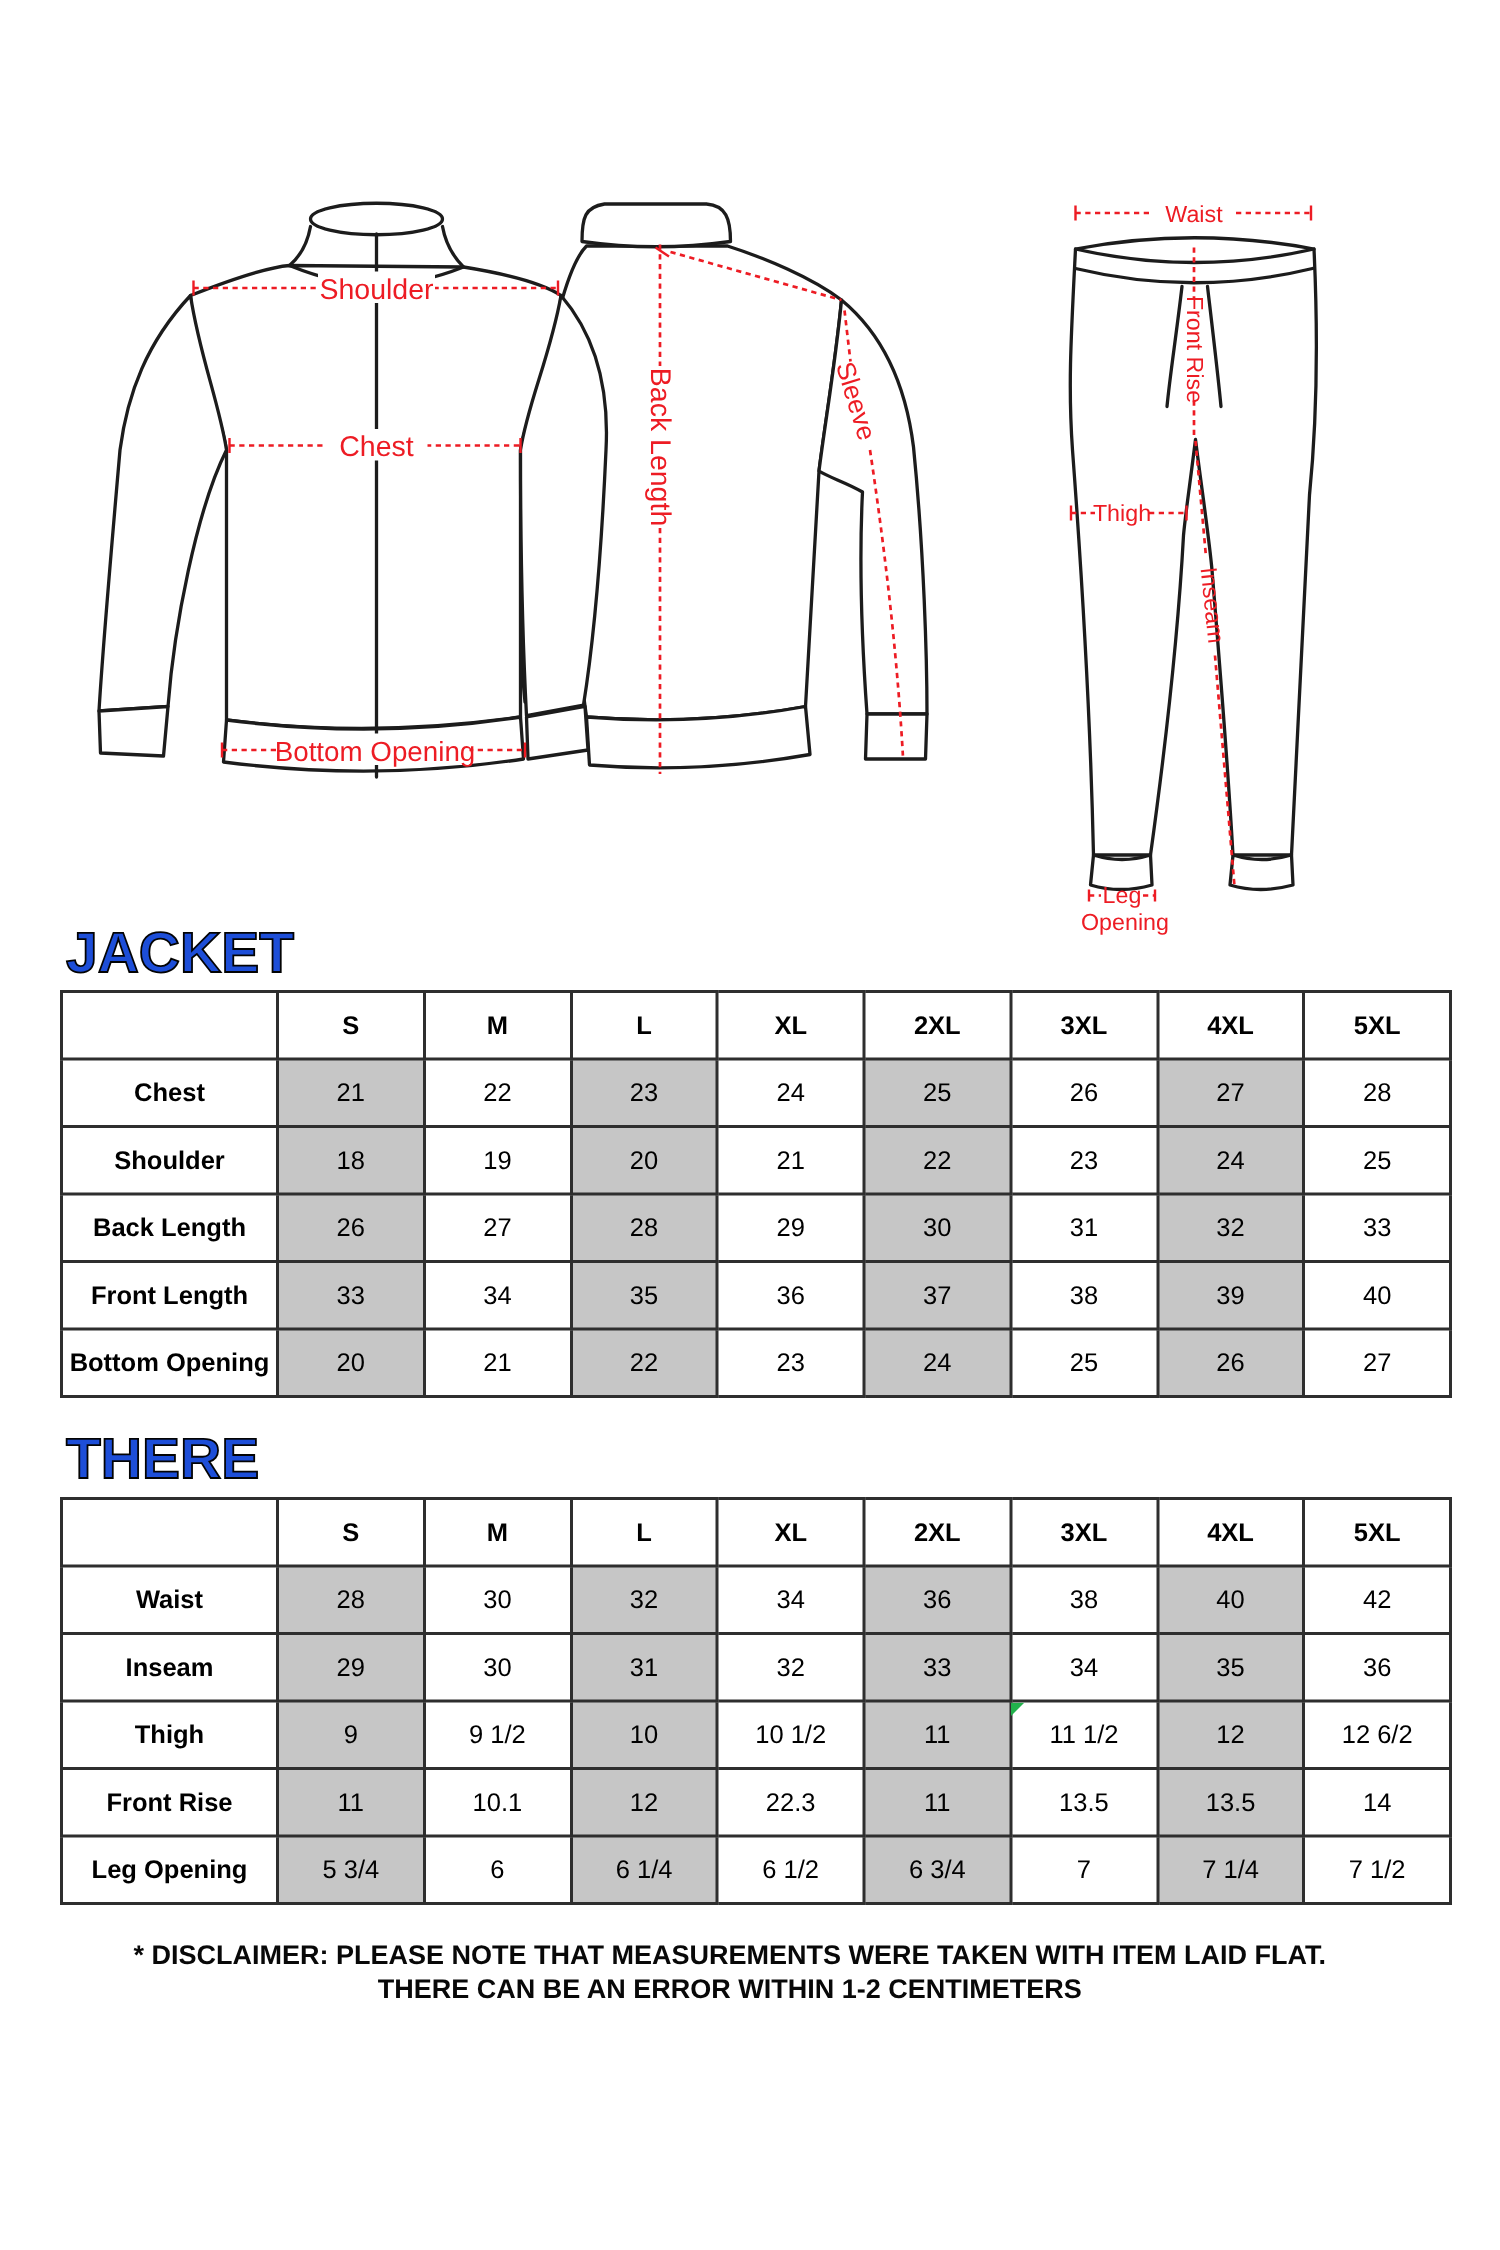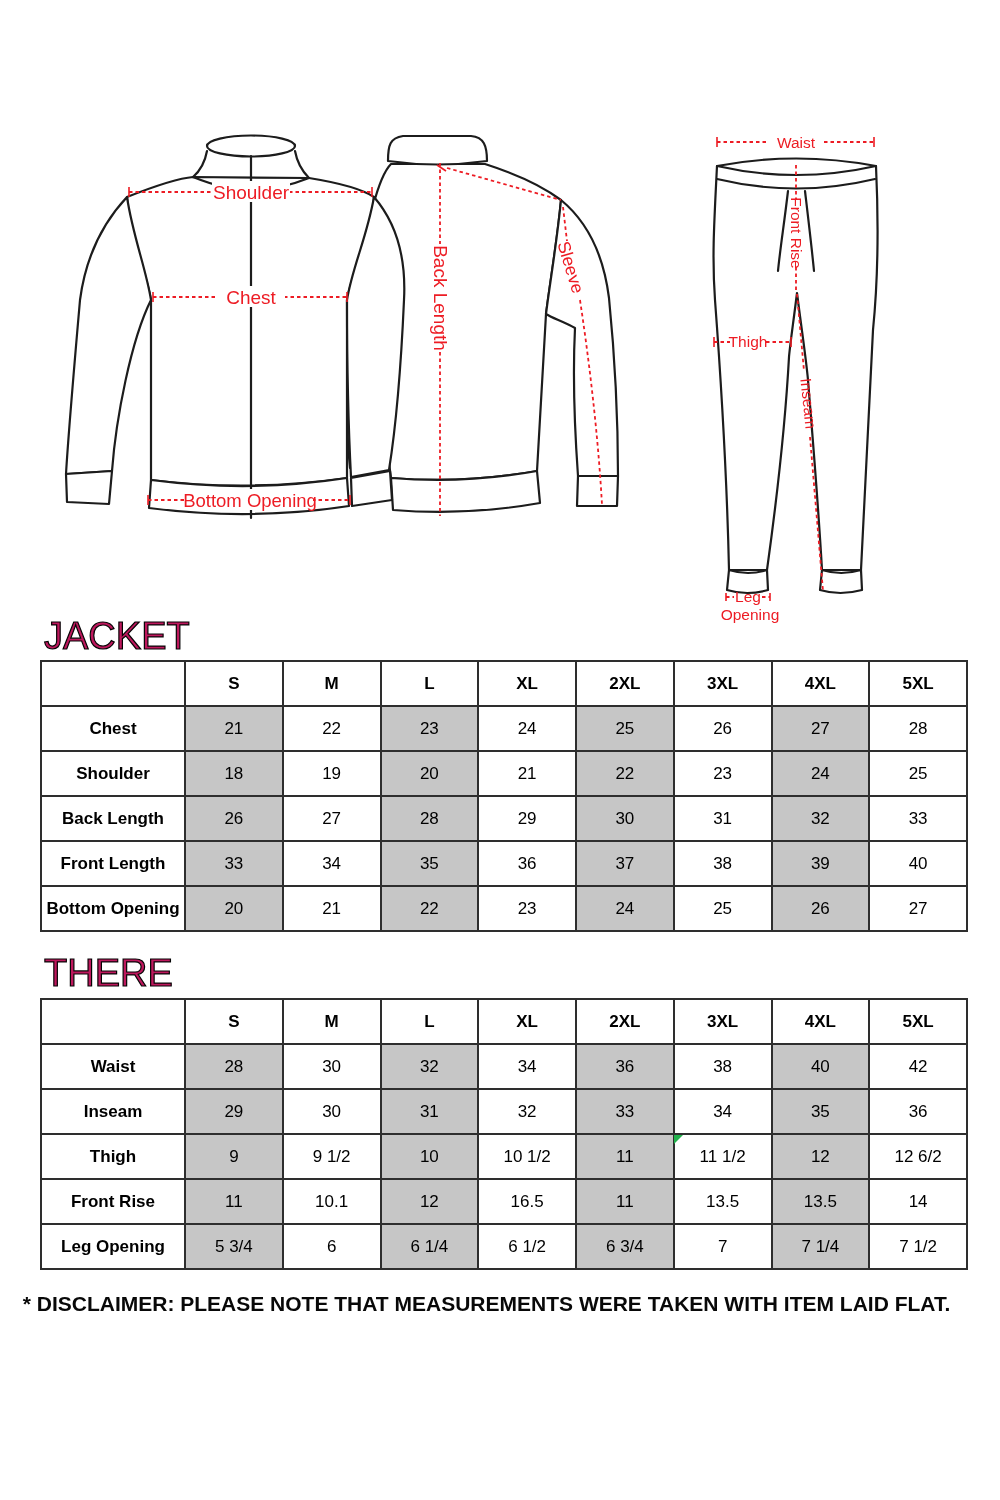--- a/index.html
+++ b/index.html
@@ -14,38 +14,38 @@
   
   .garment{fill:#fff;stroke:var(--ink);stroke-width:2.2;stroke-linejoin:round;stroke-linecap:round;}
   .seam{fill:none;stroke:var(--ink);stroke-width:2.2;stroke-linecap:round;}
   .ann-line{fill:none;stroke:var(--red);stroke-width:1.8;stroke-dasharray:3.5 3;}
   .ann-tick{fill:none;stroke:var(--red);stroke-width:1.6;}
   .ann-text{fill:var(--red);font-family:"Liberation Sans",sans-serif;}
   .fs19{font-size:19px;} .fs185{font-size:18.5px;} .fs17{font-size:17.5px;} .fs15{font-size:15.5px;}
   .label-bg{fill:#fff;stroke:none;}
 
   
-  .section-title{position:absolute;left:44px;font-size:38px;font-weight:normal;
-                 letter-spacing:0px;color:#be185d;-webkit-text-stroke:1.2px #030303;}
+  .section-title{position:absolute;left:44px;font-size:38px;font-weight:bold;
+                 letter-spacing:0px;color:#1d4ed8;-webkit-text-stroke:1.2px #030303;}
   
   .table-wrap{position:absolute;left:40px;}
   table.size-table{border-collapse:collapse;table-layout:fixed;width:928px;}
   table.size-table th,table.size-table td{
     border:2px solid var(--table-border);height:43px;text-align:center;
     vertical-align:middle;font-size:17px;padding:0;background:#fff;}
   table.size-table thead th{font-weight:bold;}
   table.size-table tbody th{font-weight:bold;}
   table.size-table td{font-weight:normal;}
   table.size-table td.shaded{background:var(--shade);}
 
   .comment-marker{position:absolute;left:674px;top:1135px;width:9px;height:9px;
                   background:var(--marker);clip-path:polygon(0 0,100% 0,0 100%);}
 
   .disclaimer{position:absolute;left:0;top:1292px;width:973px;text-align:center;
-              font-weight:bold;font-size:21px;line-height:23px;color:#080808;}
+              font-weight:bold;font-size:18px;line-height:23px;color:#080808;}
 </style>
 </head>
 <body>
 
 <div class="page">
 
   <svg class="diagram" width="1000" height="660" viewBox="0 0 1000 660">
 
     <g>
       <path class="garment" d="M375,206 C360,214 351,238 348,278 C344,348 346,428 350,468 L374,466 C371,420 370,330 373,252 Z"></path>
@@ -269,21 +269,21 @@
             <td class="shaded">11</td>
             <td>11 1/2</td>
             <td class="shaded">12</td>
             <td>12 6/2</td>
           </tr>
           <tr>
             <th>Front Rise</th>
             <td class="shaded">11</td>
             <td>10.1</td>
             <td class="shaded">12</td>
-            <td>16.5</td>
+            <td>22.3</td>
             <td class="shaded">11</td>
             <td>13.5</td>
             <td class="shaded">13.5</td>
             <td>14</td>
           </tr>
           <tr>
             <th>Leg Opening</th>
             <td class="shaded">5 3/4</td>
             <td>6</td>
             <td class="shaded">6 1/4</td>
@@ -294,15 +294,16 @@
             <td>7 1/2</td>
           </tr>
         </tbody>
     </table>
   </div>
 
   <div class="comment-marker"></div>
 
   <div class="disclaimer">
     <div>* DISCLAIMER: PLEASE NOTE THAT MEASUREMENTS WERE TAKEN WITH ITEM LAID FLAT.</div>
+    <div>THERE CAN BE AN ERROR WITHIN 1-2 CENTIMETERS</div>
   </div>
 
 </div>
 
 </body></html>

